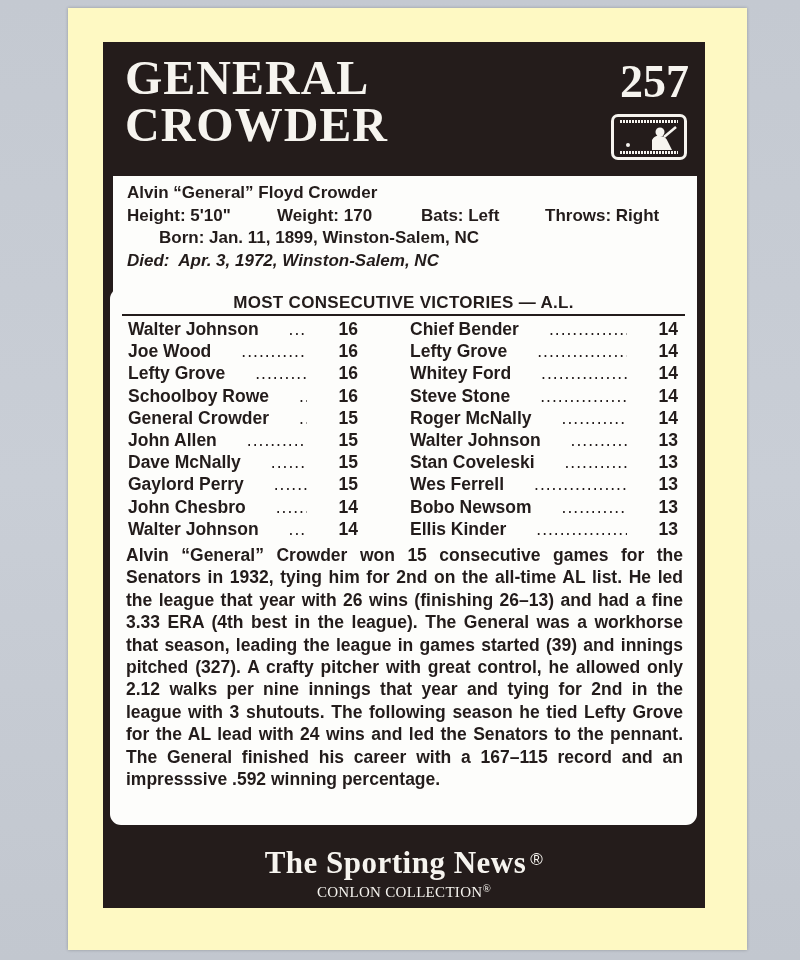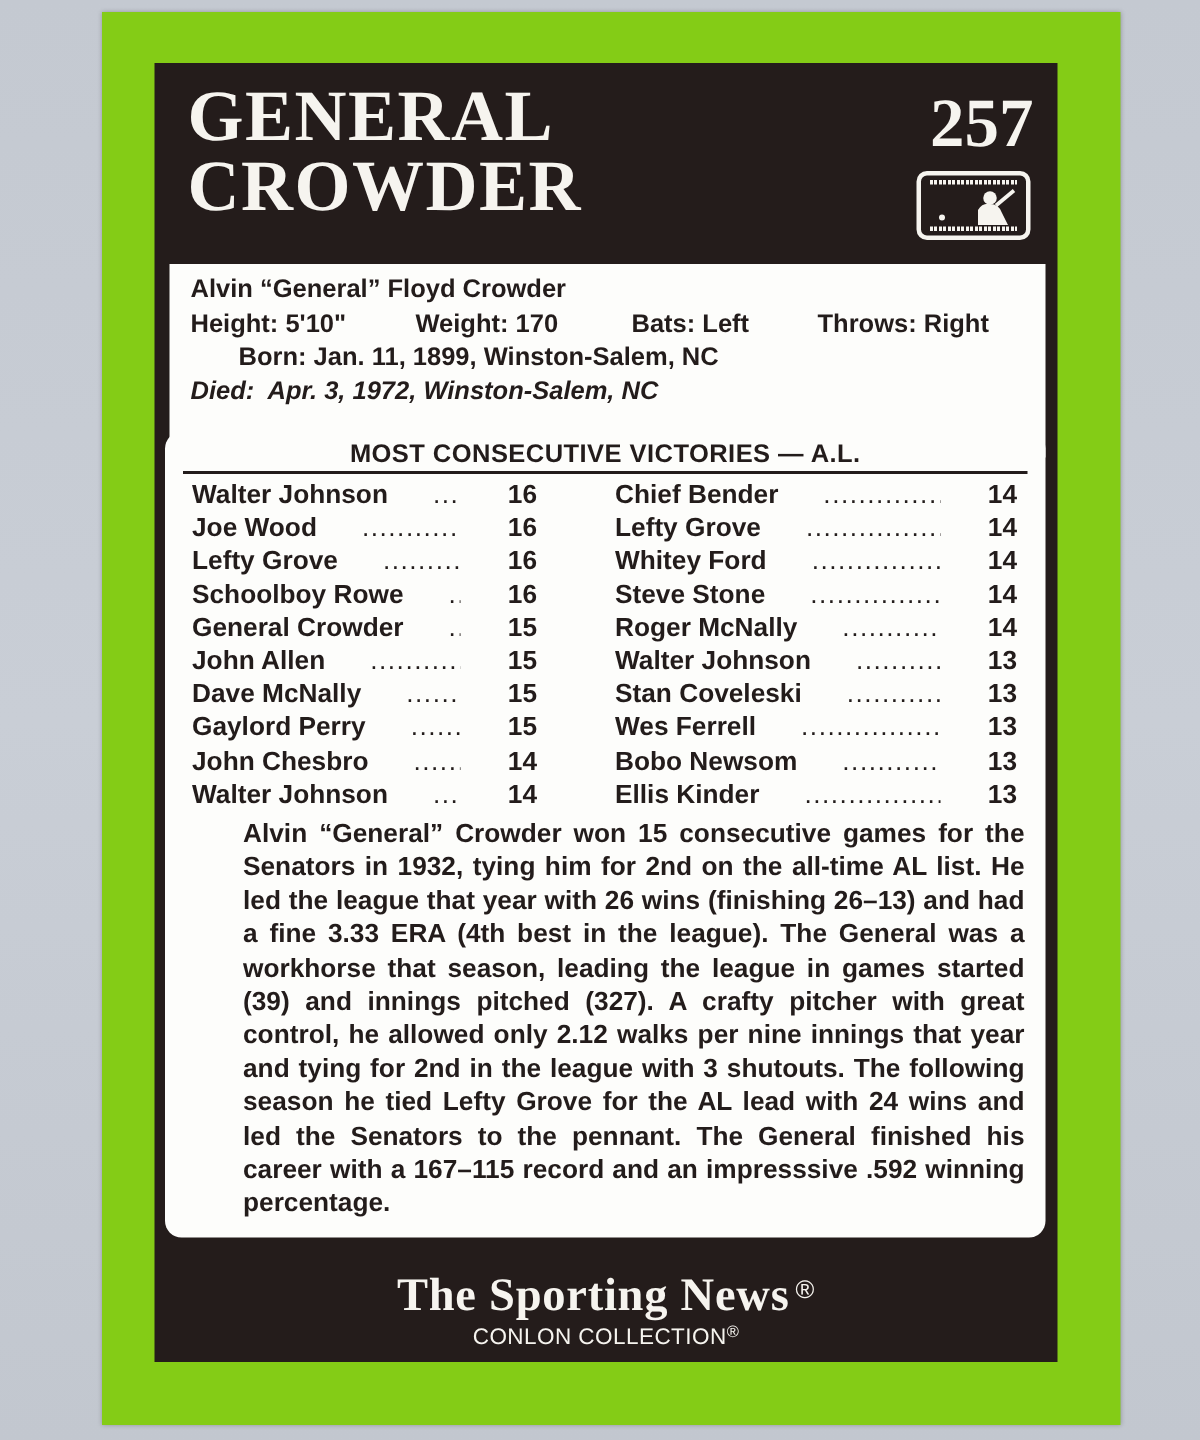--- a/index.html
+++ b/index.html
@@ -6,21 +6,21 @@
     html, body { width: 800px; height: 960px; overflow: hidden; }
     body {
       background: linear-gradient(180deg, #c4c9d1 0%, #c9ced6 50%, #c2c7cf 100%);
       position: relative;
       font-family: "Liberation Sans", sans-serif;
     }
     .card {
       position: absolute;
       left: 68px; top: 8px;
       width: 679px; height: 942px;
-      background: #84cc16;
+      background: #fef9c3;
       box-shadow: 0 0 3px rgba(0,0,0,0.25);
     }
     .panel {
       position: absolute;
       left: 35px; top: 34px;
       width: 602px; height: 866px;
       background: #241c1b;
     }
     .name {
       position: absolute;
@@ -110,40 +110,40 @@
     .list-row .wins { flex: 0 0 auto; }
     .list-row.highlight .pname { font-weight: 900; }
     .story {
       position: absolute;
       left: 16px; right: 14px; top: 256px;
       font-weight: bold;
       font-size: 17.5px;
       line-height: 22.4px;
       text-align: justify;
       text-align-last: left;
-      margin-left: 36px;
     }
     .brand {
       position: absolute;
       left: 0; right: 0; top: 802px;
       text-align: center;
       color: #f6f4ef;
     }
     .brand-name {
       font-family: "Liberation Serif", serif;
       font-weight: bold;
       font-size: 31px;
       line-height: 32px;
       letter-spacing: 0.5px;
     }
     .brand-name .reg { font-family: "Liberation Sans", sans-serif; font-size: 17px; font-weight: normal; vertical-align: 8px; margin-left: 4px; }
     .brand-sub {
       font-size: 15px;
       line-height: 18px;
       letter-spacing: 0.3px;
+      font-family: Liberation Serif, serif;
     }
     .brand-sub .reg { font-size: 11px; vertical-align: 5px; }
     .copyright {
       position: absolute;
       left: 37px; top: 910px;
       font-size: 12.5px;
       color: #2b2424;
       white-space: nowrap;
     }
   </style>

